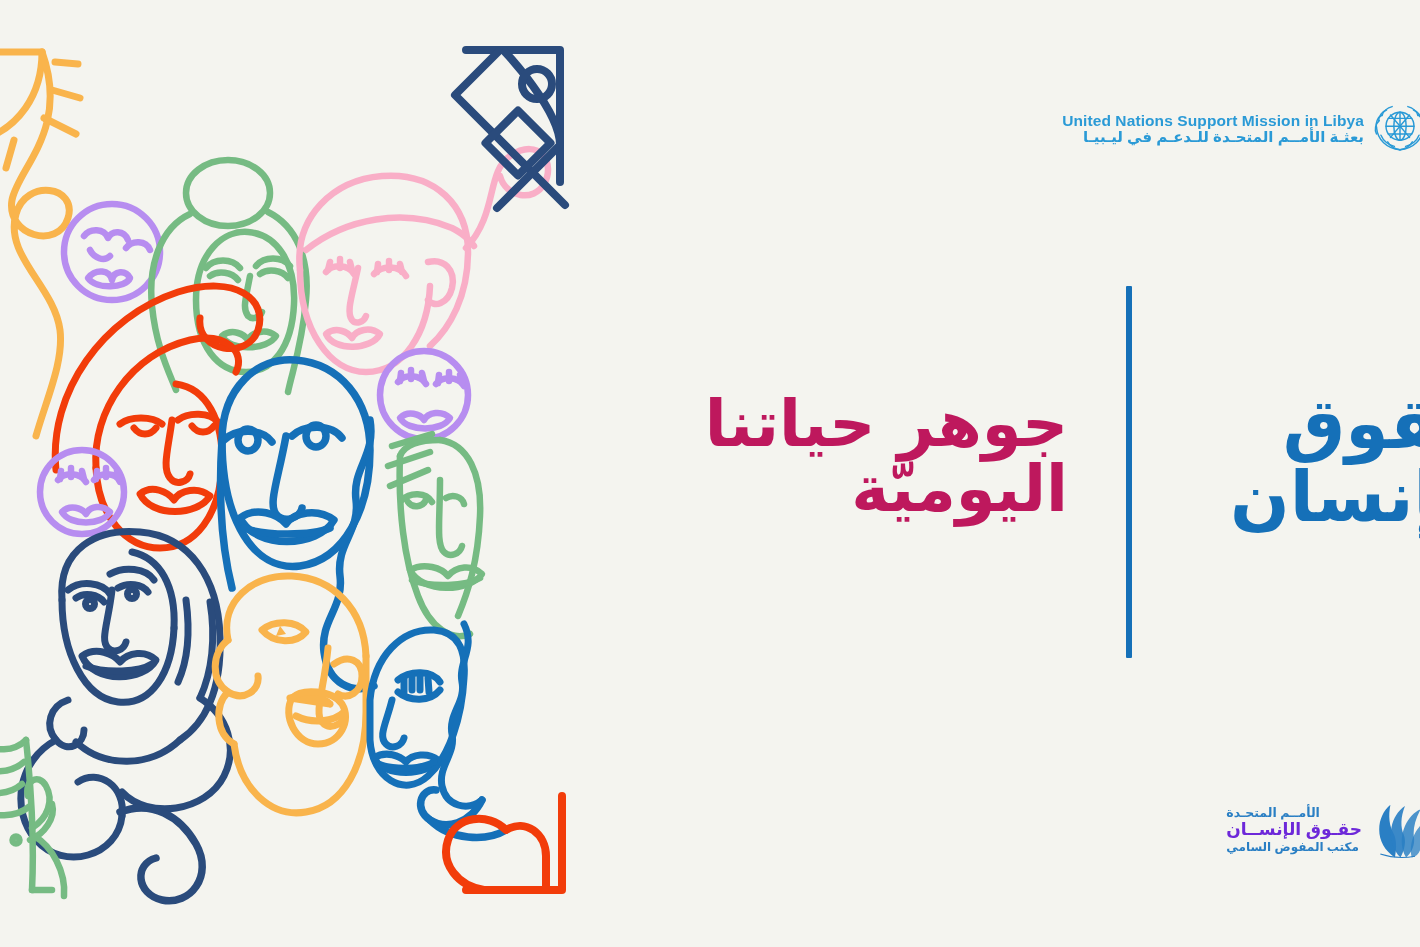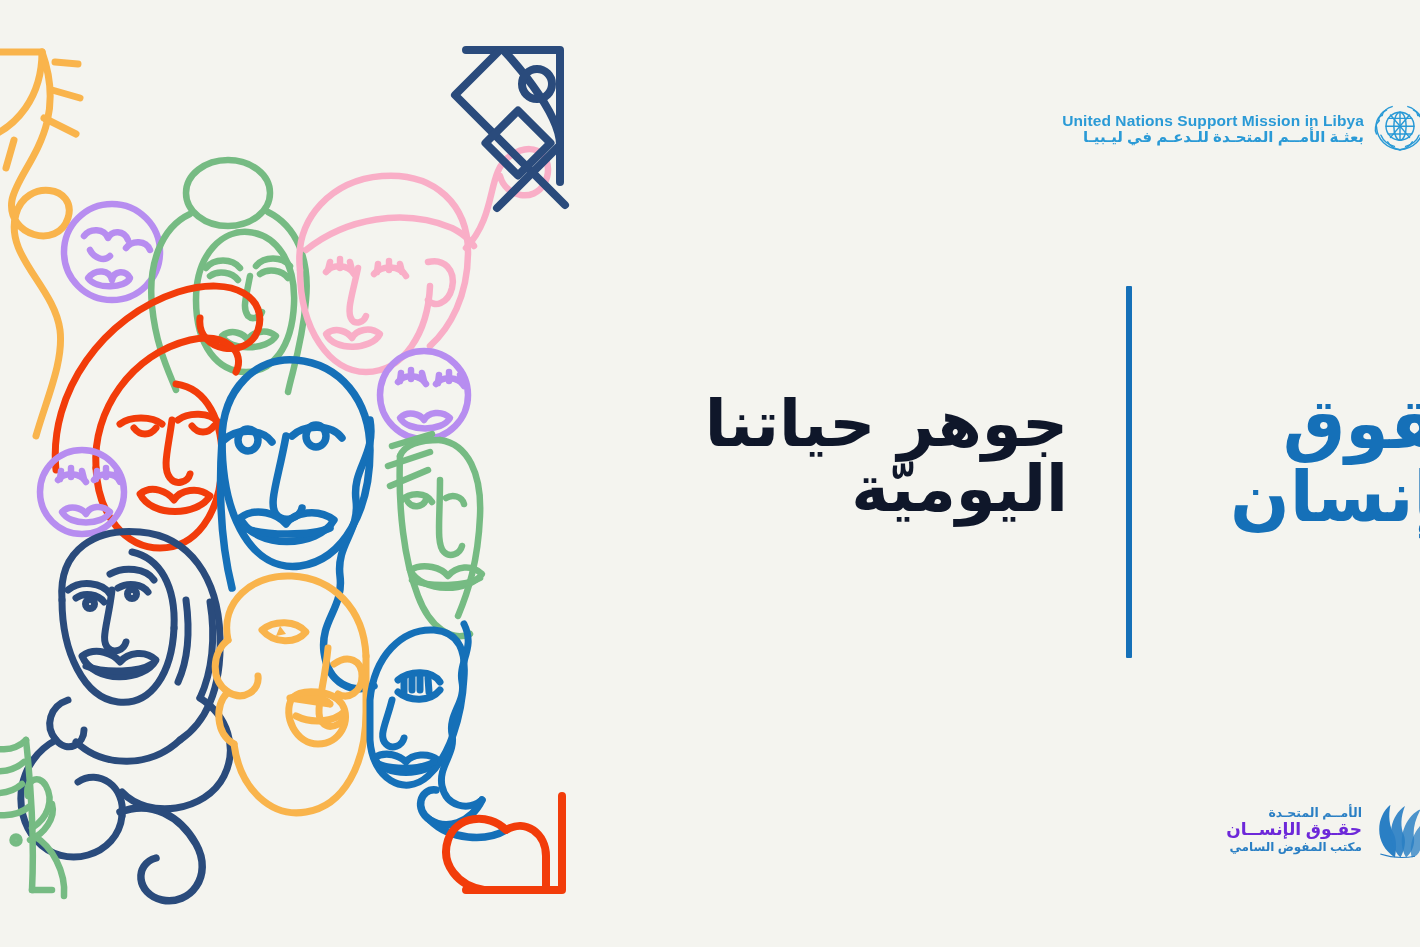--- a/index.html
+++ b/index.html
@@ -33,21 +33,21 @@
 
   
   .headline-wrap{
     position:absolute;left:0;top:0;width:1420px;height:947px;pointer-events:none;
   }
   .headline-black{
     position:absolute;right:352px;top:392px;width:420px;
     text-align:right;direction:rtl;
     font-family:"DejaVu Sans","Liberation Sans",sans-serif;
     font-weight:bold;font-size:64px;line-height:1.02;
-    color:#0f172a;letter-spacing:-1px;
+    color:#be185d;letter-spacing:-1px;
     pointer-events:auto;
   }
   .divider{
     position:absolute;left:1126px;top:286px;width:6px;height:372px;
     background:#1570b8;border-radius:1px;
   }
   .headline-blue{
     position:absolute;left:1160px;top:388px;width:330px;
     text-align:right;direction:rtl;
     font-family:"DejaVu Sans","Liberation Sans",sans-serif;
@@ -55,21 +55,21 @@
     color:#1570b8;letter-spacing:-1px;white-space:nowrap;
     pointer-events:auto;
   }
   .headline-blue .ln{display:block;}
 
   
   .ohchr-lockup{
     position:absolute;right:-4px;bottom:86px;
     display:flex;align-items:center;gap:6px;
   }
-  .ohchr-text{display:flex;flex-direction:column;align-items:flex-start;direction:rtl;line-height:1.18;}
+  .ohchr-text{display:flex;flex-direction:column;align-items:flex-end;direction:rtl;line-height:1.18;}
   .ohchr-l1{font-size:12.5px;font-weight:bold;color:#2a7fc4;letter-spacing:1.2px;white-space:nowrap;}
   .ohchr-l2{font-size:17px;font-weight:bold;color:#6d28d9;letter-spacing:1.1px;white-space:nowrap;}
   .ohchr-l3{font-size:12px;font-weight:bold;color:#2a7fc4;white-space:nowrap;}
   .ohchr-emblem{width:56px;height:62px;flex:0 0 auto;}
 </style>
 </head>
 <body>
 
 <div class="stage">
 

